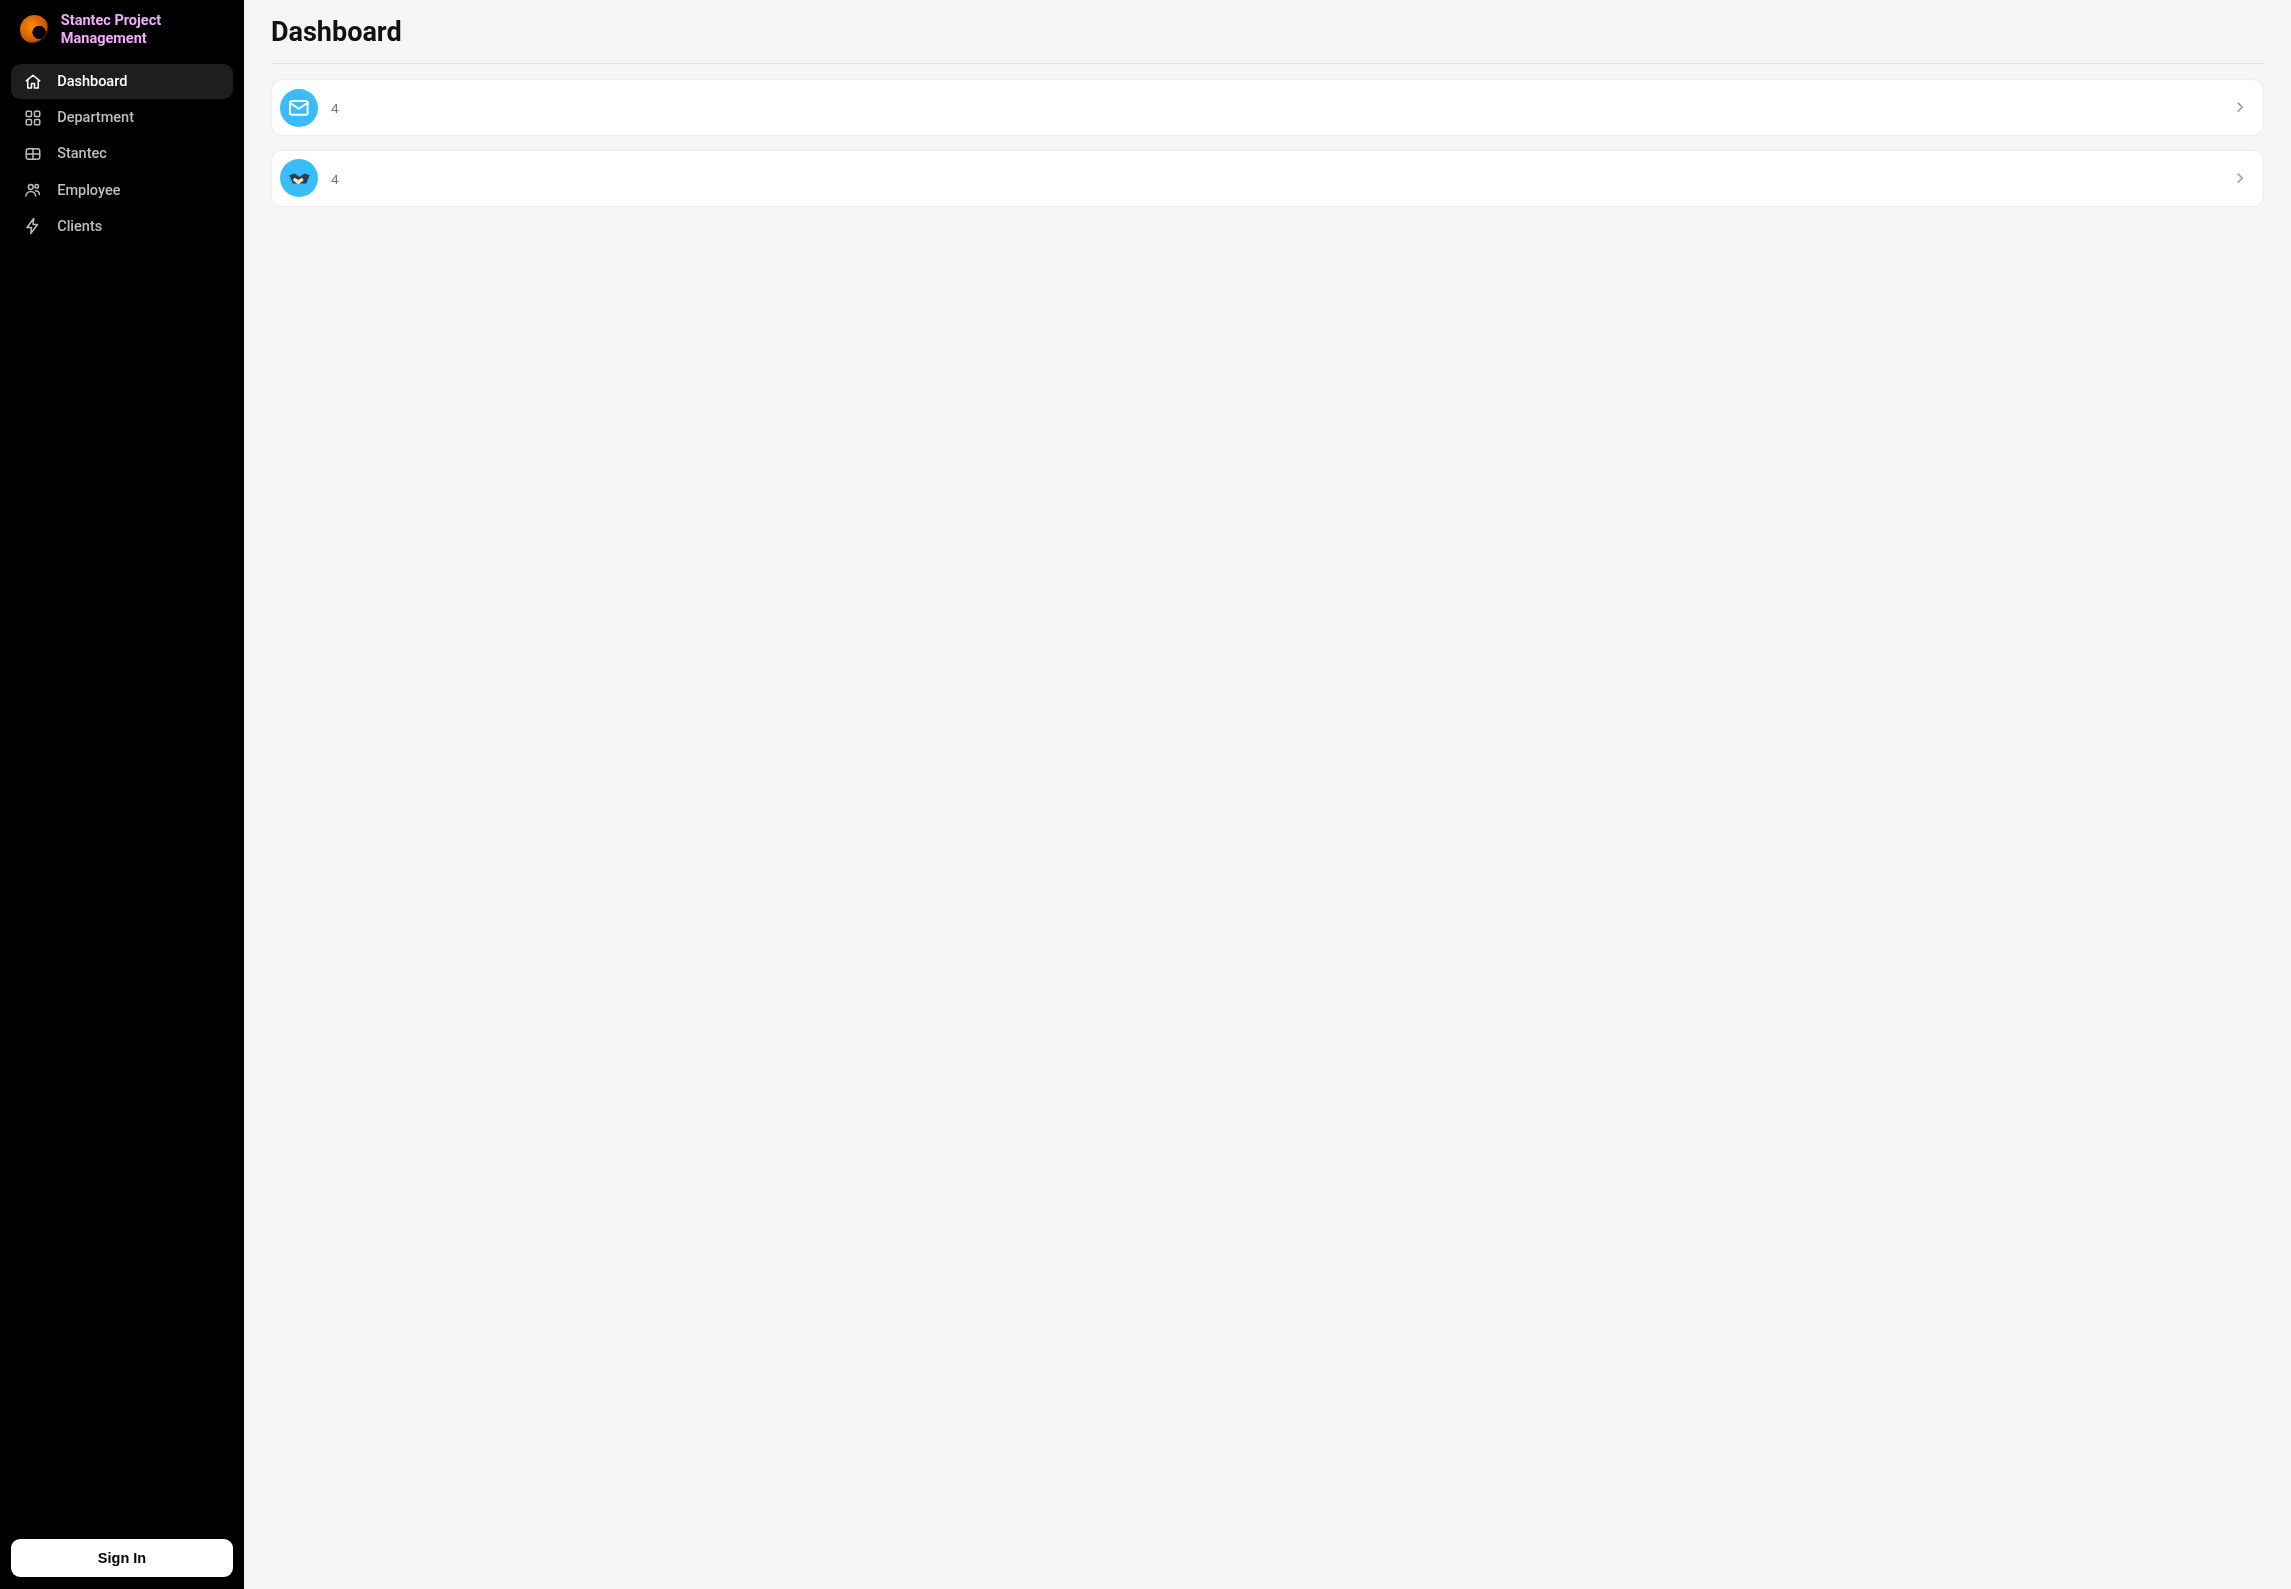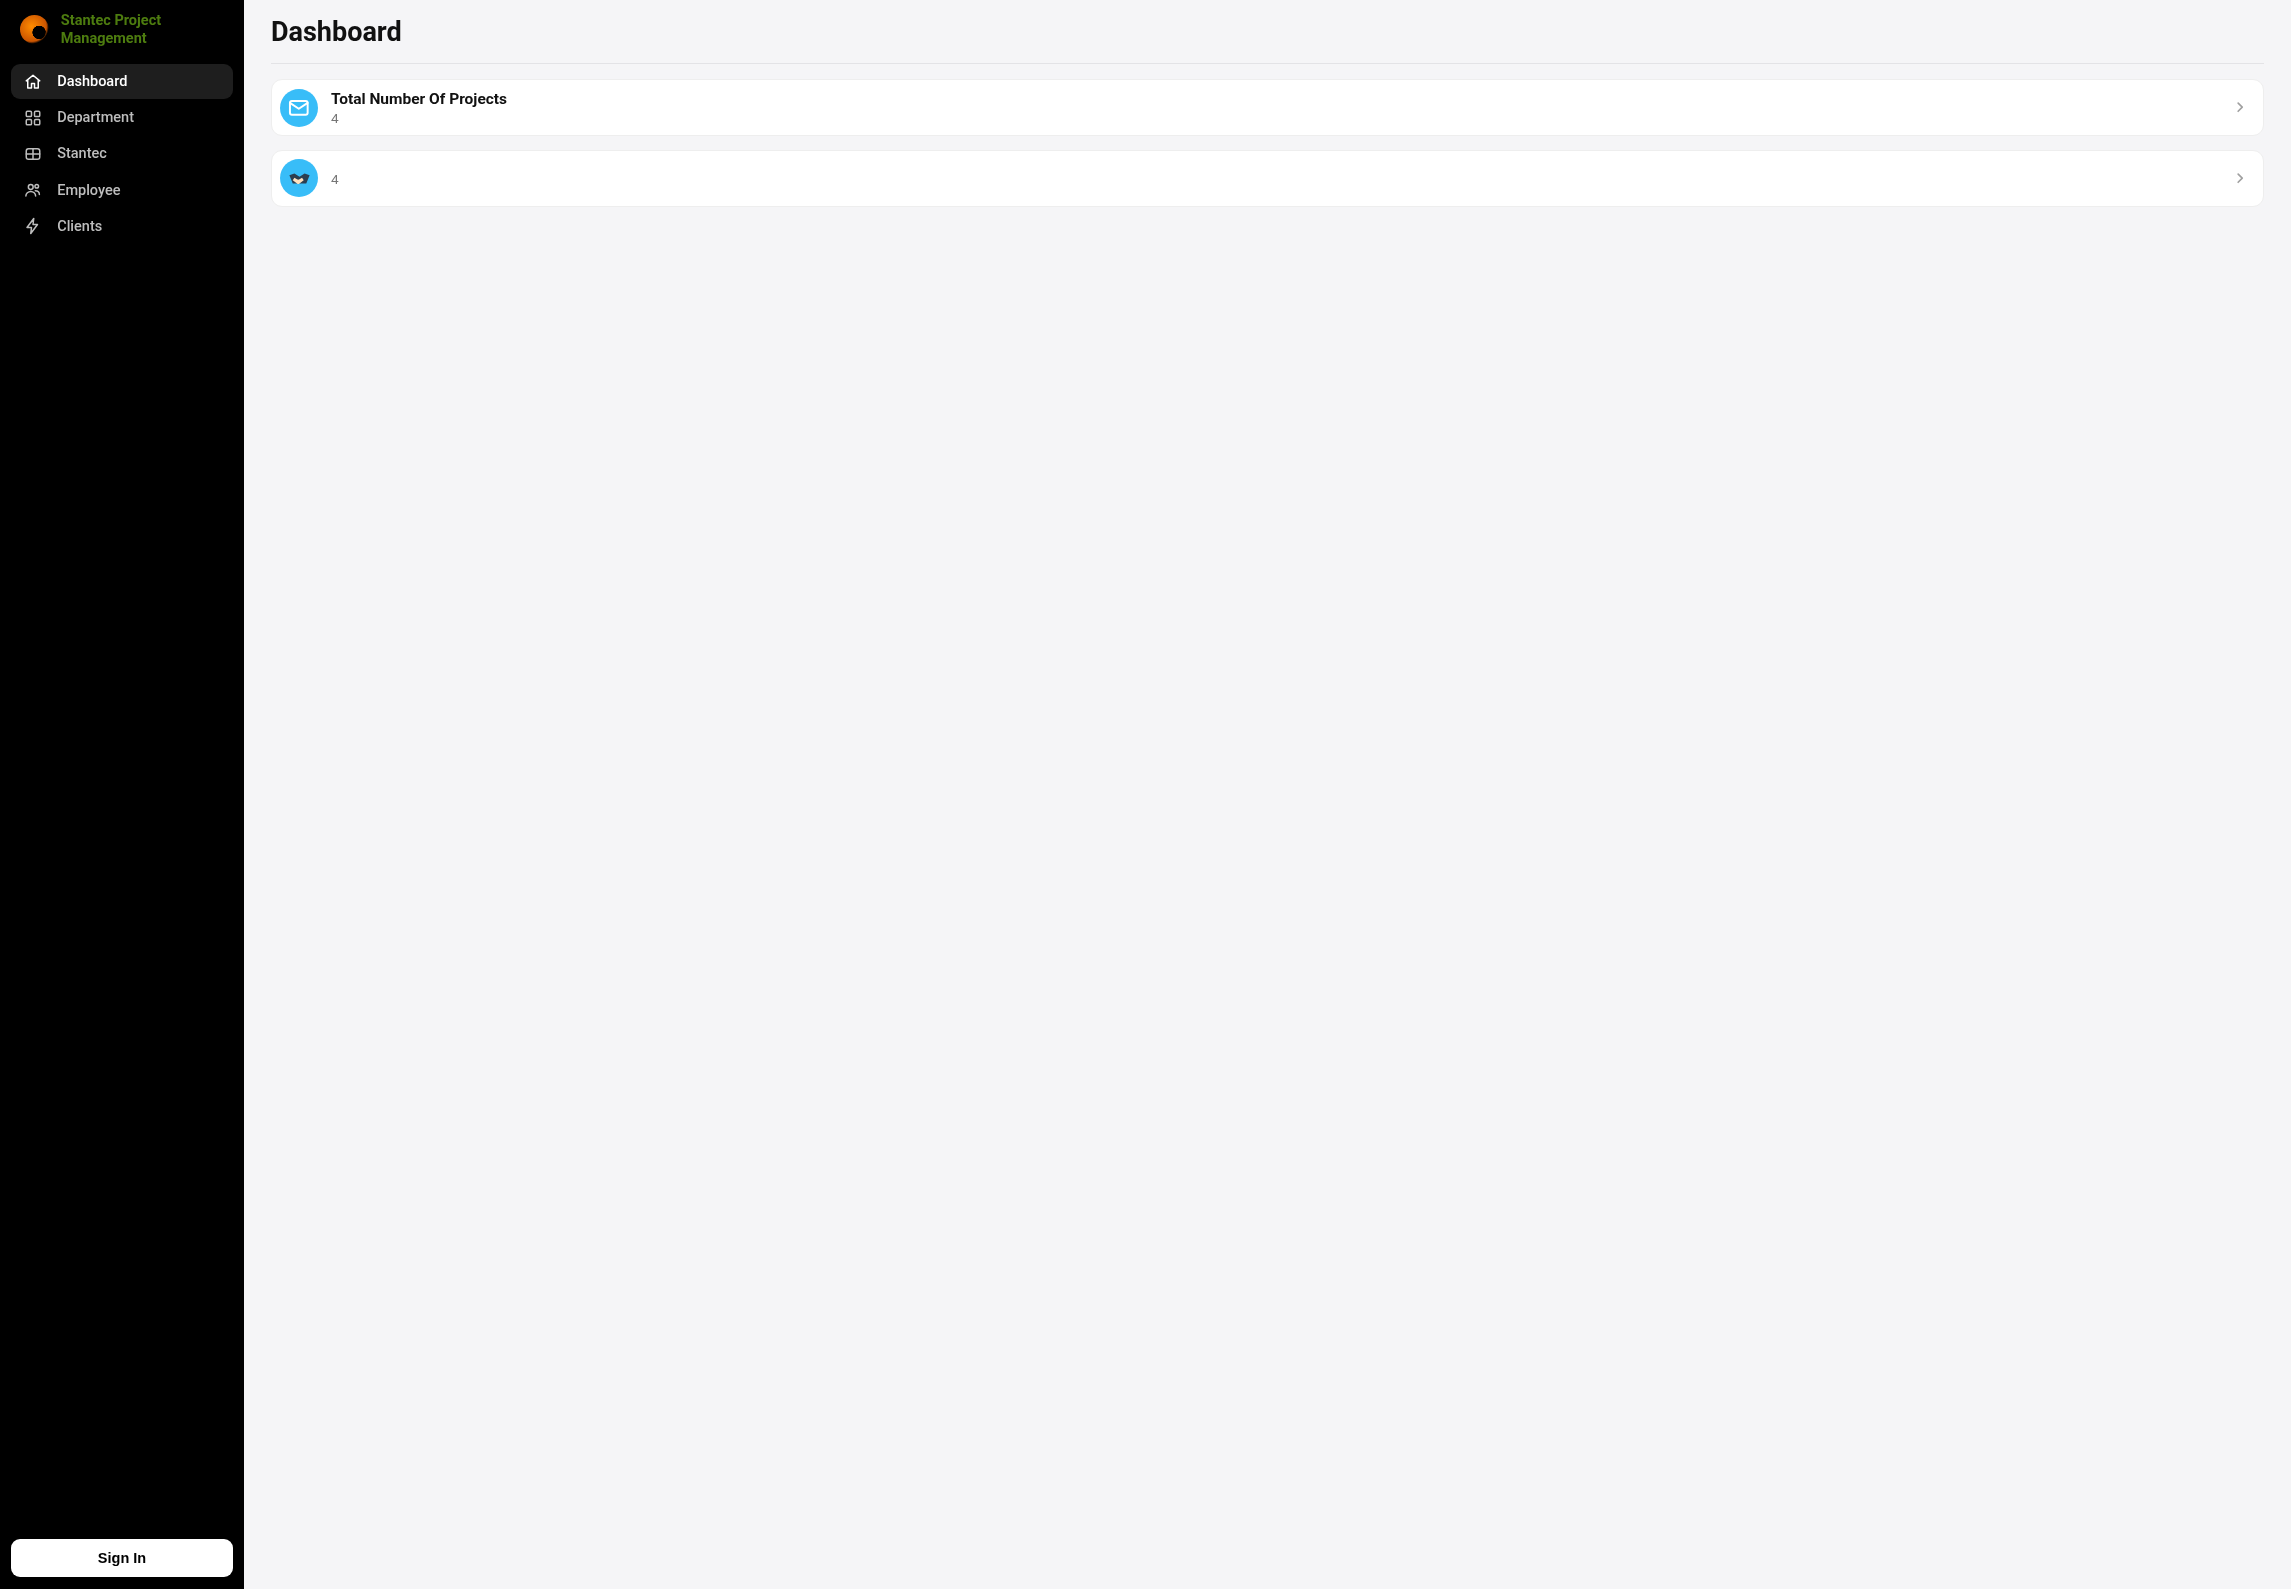--- a/index.html
+++ b/index.html
@@ -38,21 +38,21 @@
       flex-shrink: 0;
     }
     .brand-logo::after {
       content: "";
       position: absolute;
       inset: 2.7px;
       border-radius: 50%;
       background: radial-gradient(circle at 70% 60%, #000 30%, transparent 32%);
     }
     .brand-title {
-      color: #4d7c0f;
+      color: #f0abfc;
       font-size: 14.5px;
       font-weight: 700;
       line-height: 1.25;
     }
     .nav {
       display: flex;
       flex-direction: column;
       gap: 1.8px;
       flex: 1;
     }
@@ -223,21 +223,20 @@
   <div class="cards">
 
     <div class="card">
       <div class="card-icon ic-projects">
         <svg width="23.6" height="23.6" viewBox="0 0 24 24" fill="none" stroke="#fff" stroke-width="2" stroke-linecap="round" stroke-linejoin="round">
             <rect x="3" y="5" width="18" height="14" rx="2"></rect>
             <path d="M3 7l9 6 9-6"></path>
           </svg>
       </div>
       <div class="card-body">
-        <div class="card-title">Total Number Of Projects</div>
         <div class="card-value">4</div>
       </div>
       <div class="card-chevron">
         <svg width="16.4" height="16.4" viewBox="0 0 24 24" fill="none" stroke="currentColor" stroke-width="2.4" stroke-linecap="round" stroke-linejoin="round">
             <path d="M9 6l6 6-6 6"></path>
           </svg>
       </div>
     </div>
 
 

